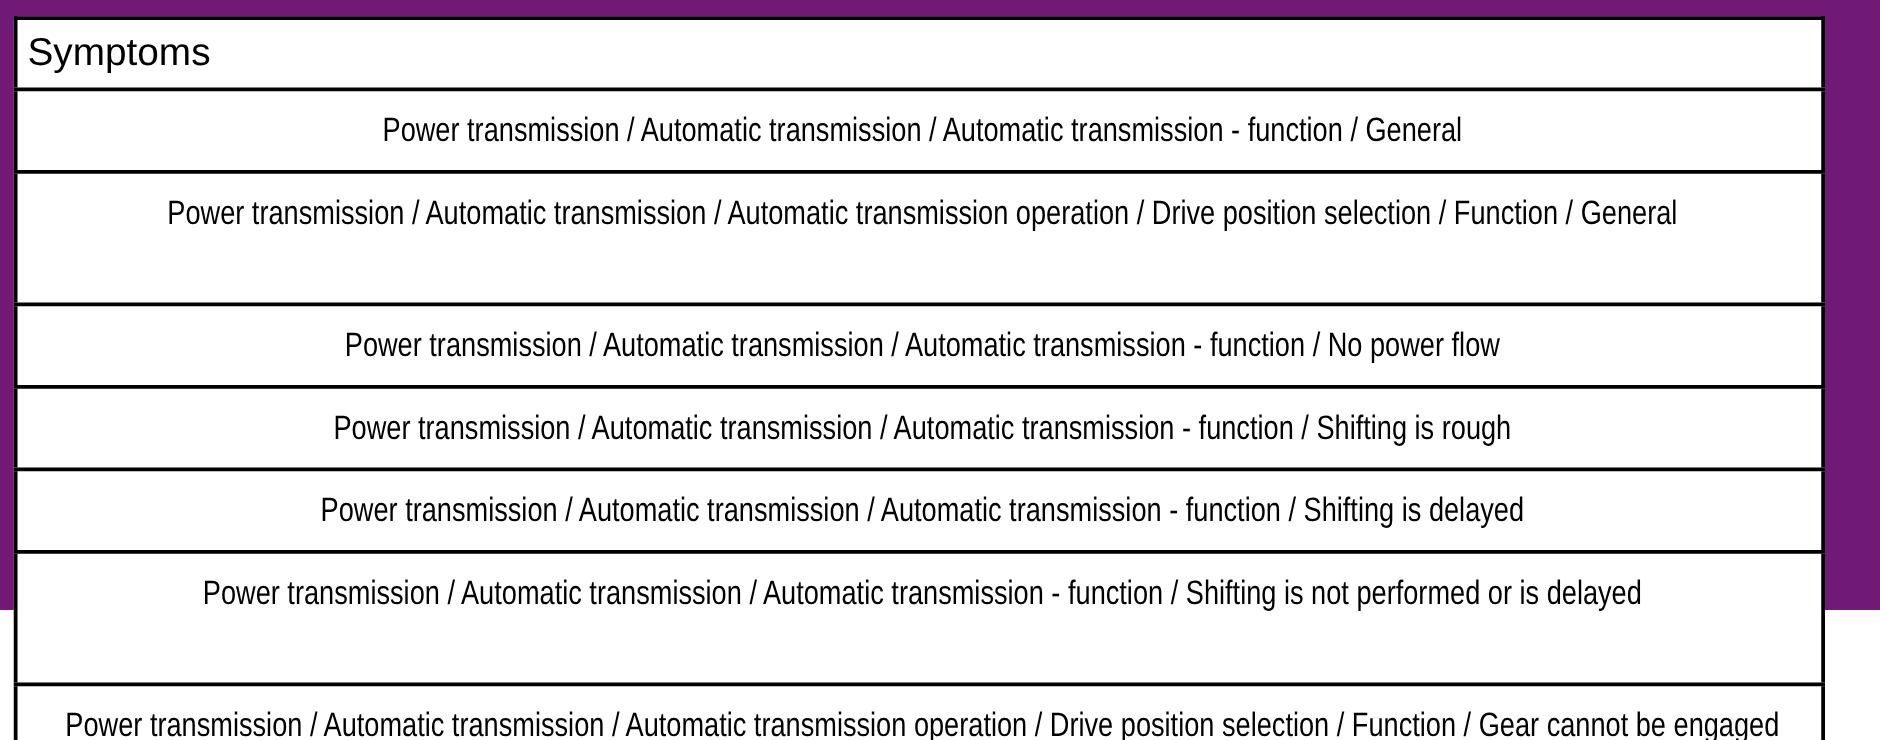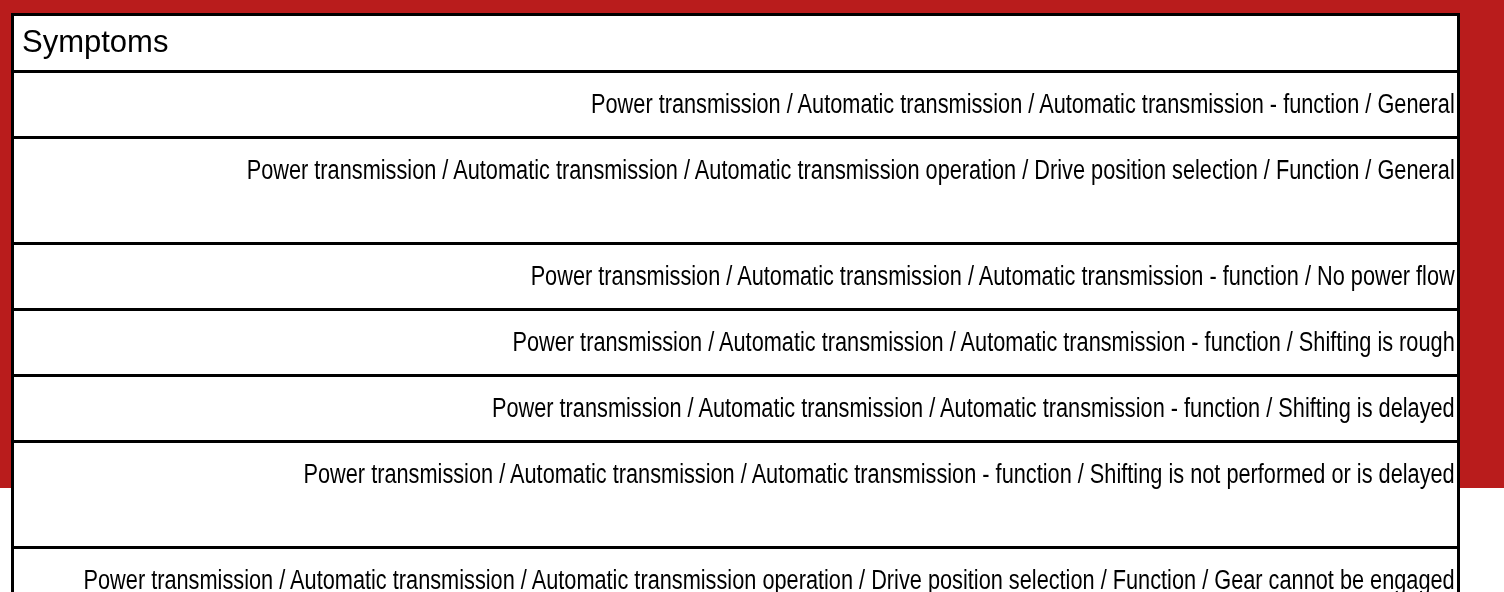--- a/index.html
+++ b/index.html
@@ -12,21 +12,21 @@
     height: 592px;
     overflow: hidden;
     font-family: "Liberation Sans", sans-serif;
     color: #000000;
   }
 
   .page {
     position: relative;
     width: 1504px;
     height: 488px;
-    background: #b91c1c;
+    background: #701a75;
   }
 
   
   .symptoms-table {
     position: absolute;
     left: 11px;
     top: 13px;
     width: 1449px;          
     border: 3px solid #000000;
     border-collapse: collapse;
@@ -54,21 +54,21 @@
     font-weight: 400;
     letter-spacing: 0px;
     white-space: nowrap;
     color: #000000;
   }
 
   
   .symptom-cell {
     border-bottom: 3px solid #000000;
     padding: 5px 2px 6px 7px;
-    text-align: right;
+    text-align: center;
     vertical-align: top;
     box-sizing: border-box;
   }
   tr:last-child .symptom-cell {
     border-bottom: none;
   }
 
   .symptom-text {
     display: block;
     font-size: 27px;

